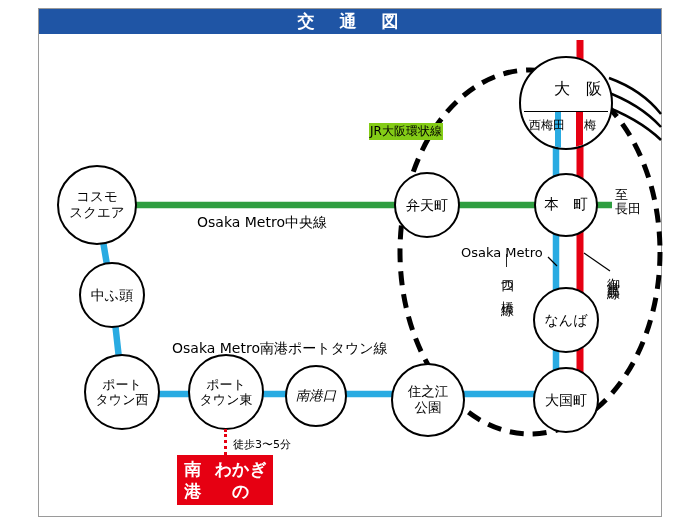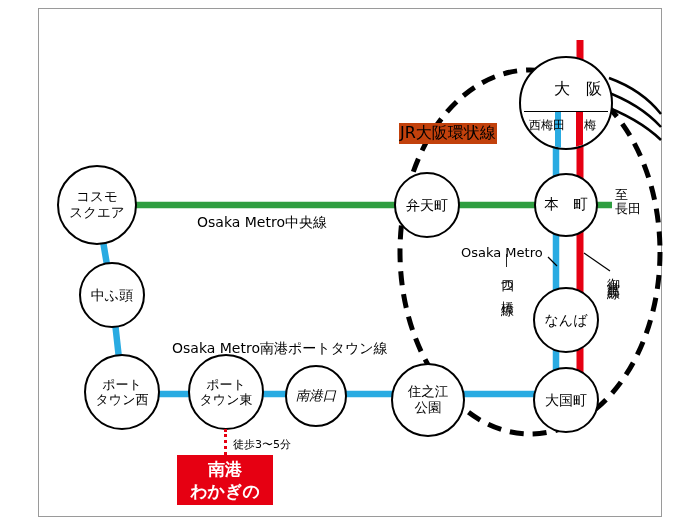--- a/index.html
+++ b/index.html
@@ -34,42 +34,45 @@
   .st-suminoe    { left:391px; top:363px; width:74px; height:74px; font-size:13.5px; }
   .st-daikokucho { left:533px; top:367px; width:66px; height:66px; font-size:14px; }
   .st-osaka { left:519px; top:56px; width:94px; height:94px; display:block; overflow:hidden; }
   .osaka-blue-stripe { position:absolute; left:34px; top:53px; bottom:0; width:6px; background:#29abe2; }
   .osaka-red-stripe  { position:absolute; left:55px; top:53px; bottom:0; width:7px; background:#e60012; }
   .osaka-name { position:absolute; top:22px; left:12px; width:100%; text-align:center; font-size:16px; }
   .osaka-divider { position:absolute; top:53px; left:3px; right:3px; border-top:1.5px solid #000; }
   .osaka-sub-left  { position:absolute; top:60px; left:8px;  font-size:12px; white-space:nowrap; }
   .osaka-sub-right { position:absolute; top:60px; left:63px; font-size:12px; white-space:nowrap; }
   .lbl { position:absolute; z-index:3; white-space:nowrap; }
-  .lbl-jrloop   { left:399px; top:123px; font-size:16px; background:#c2410c; padding:0 1px; }
+  .lbl-jrloop   { left:369px; top:123px; font-size:12px; background:#84cc16; padding:0 1px; }
   .lbl-chuo     { left:197px; top:214px; font-size:14px; }
   .lbl-porttown { left:172px; top:340px; font-size:14px; }
   .lbl-yprefix  { left:461px; top:245px; font-size:13px; }
   .lbl-yvert    { left:498px; top:254px; font-size:13px; writing-mode:vertical-rl; letter-spacing:3px; }
   .lbl-mvert    { left:604px; top:268px; font-size:13px; writing-mode:vertical-rl; letter-spacing:3px; }
   .lbl-nagata   { left:615px; top:188px; font-size:13px; line-height:14px; text-align:left; }
   .lbl-walk     { left:233px; top:437px; font-size:11px; }
   .walk-dots { position:absolute; left:224px; top:429px; height:26px; width:0;
                border-left:3px dotted #e60012; z-index:3; }
   .dest-box {
     position:absolute; left:177px; top:455px; width:96px; height:50px; background:#e60012;
-    color:#fff; display:flex; flex-direction:column; align-items:center; justify-content:center;
+    color:#fff; display:flex; flex-direction:row; align-items:center; justify-content:center;
     font-weight:bold; font-size:17px; line-height:1.3; z-index:4; text-align:center;
   }
 </style>
 </head>
 <body>
 
 <div class="stage">
   <div class="frame"></div>
 
+  <div class="titlebar">
+    <span>交　通　図</span>
+  </div>
 
   <svg class="lines" width="700" height="525" viewBox="0 0 700 525">
     <ellipse cx="530" cy="252" rx="130" ry="182" fill="none" stroke="#000000" stroke-width="5" stroke-dasharray="14 9"></ellipse>
     <path d="M 609 78 Q 642 90 661 114 M 604 91 Q 640 104 661 127 M 599 104 Q 638 118 661 140" fill="none" stroke="#000000" stroke-width="2.5"></path>
     <path d="M 97 205 L 612 205" fill="none" stroke="#2f9e41" stroke-width="6.5"></path>
     <path d="M 97 205 L 112 295 L 122 386 L 123 394 L 566 394" fill="none" stroke="#29abe2" stroke-width="6.5" stroke-linejoin="round"></path>
     <path d="M 556 126 L 556 394" fill="none" stroke="#29abe2" stroke-width="6.5"></path>
     <path d="M 580 40 L 580 400" fill="none" stroke="#e60012" stroke-width="7"></path>
     <path d="M 548 257 L 557 266" fill="none" stroke="#000000" stroke-width="1.2"></path>
     <path d="M 610 271 L 584 253" fill="none" stroke="#000000" stroke-width="1.2"></path>

